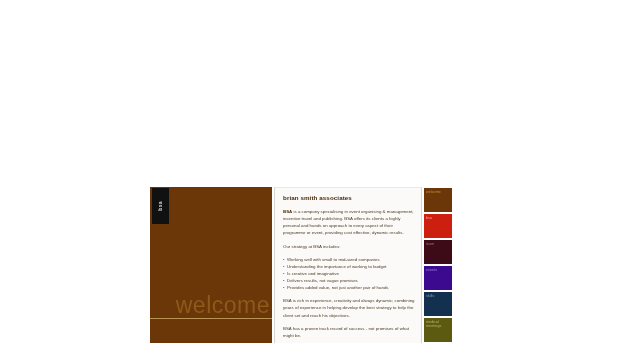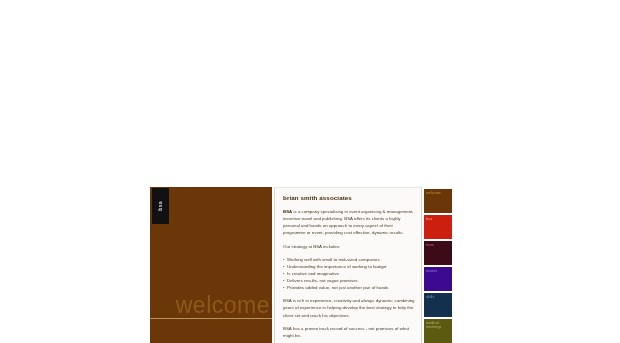--- a/index.html
+++ b/index.html
@@ -18,21 +18,21 @@
     background: #ffffff;
   }
   
   #page {
     position: absolute;
     left: 150px;
     top: 187px;
     width: 302px;
     height: 156px;
     display: flex;
-    align-items: flex-end;
+    align-items: center;
   }
   
   #brand-col {
     position: relative;
     width: 122px;
     height: 156px;
     background: #6b3608;
     flex: 0 0 122px;
     overflow: hidden;
   }

